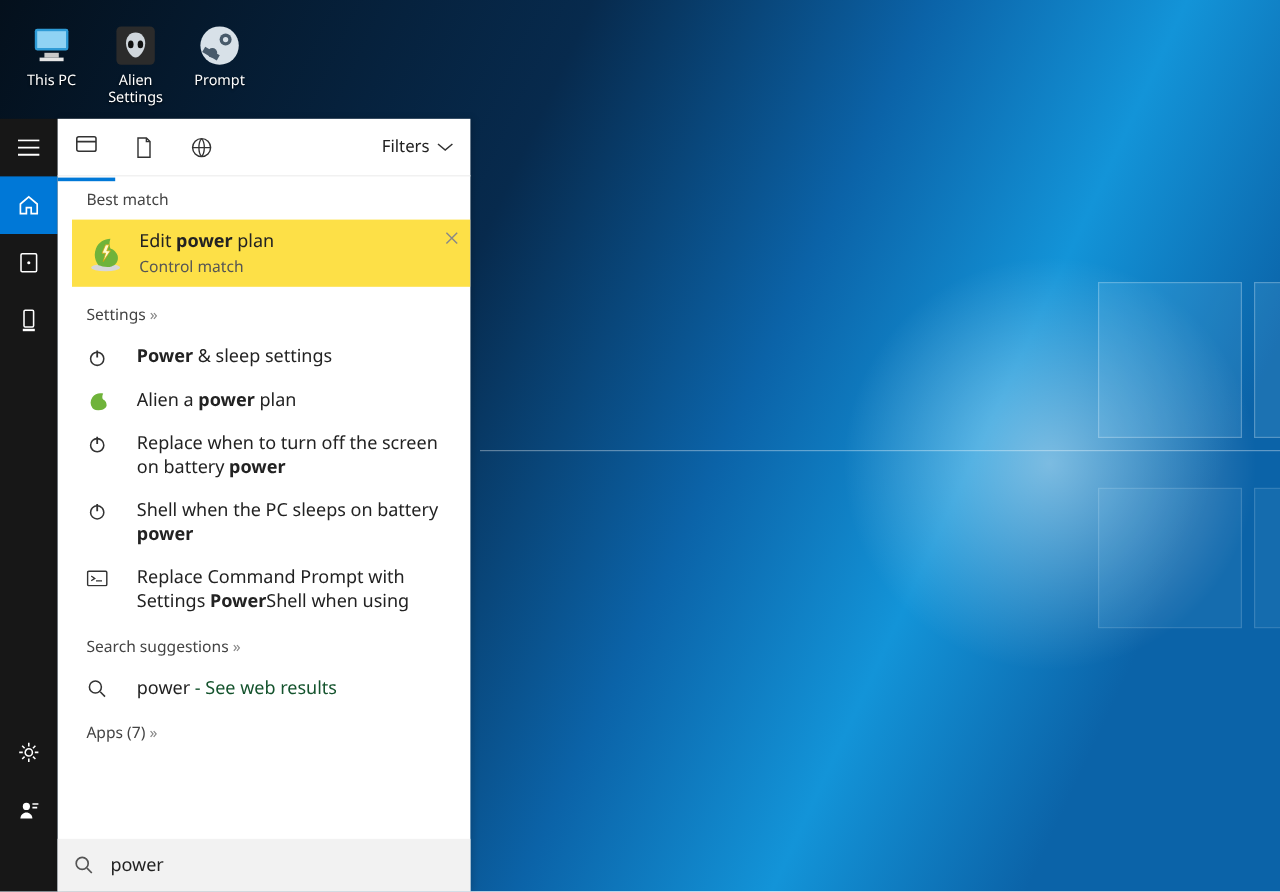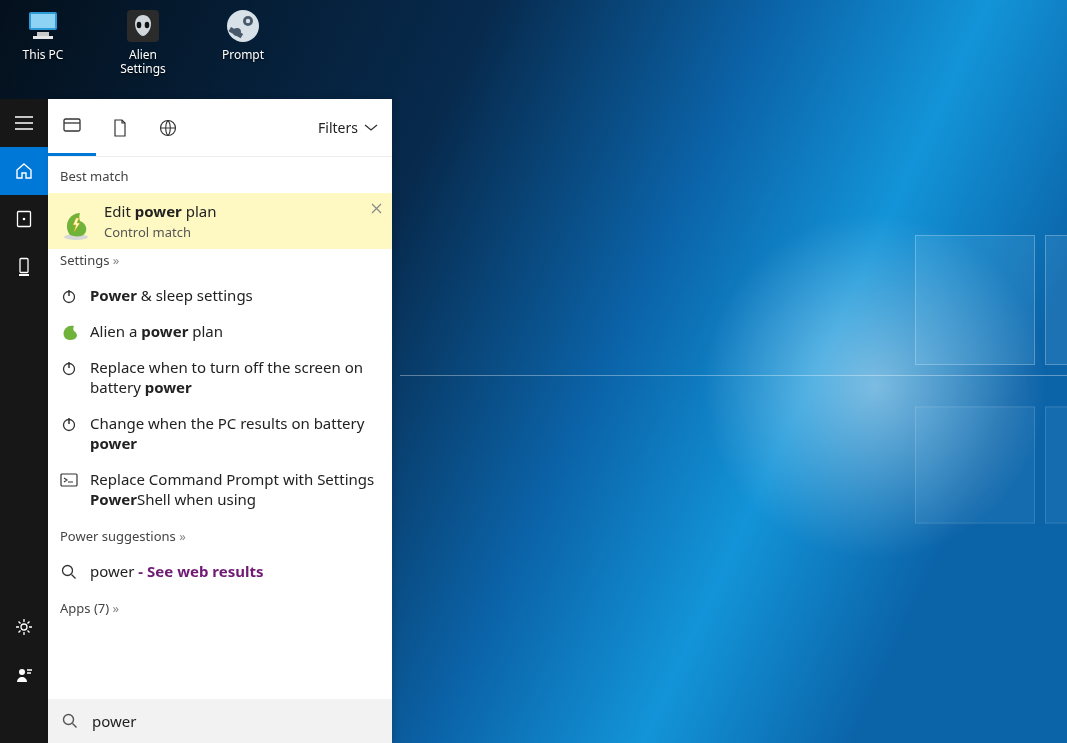--- a/index.html
+++ b/index.html
@@ -7,46 +7,46 @@
   .desktop{
     position:relative;width:1067px;height:743px;
     background:
       radial-gradient(circle at 82% 52%, rgba(255,255,255,.45) 0%, rgba(255,255,255,0) 18%),
       linear-gradient(115deg,#04101c 0%,#072a4d 35%,#0b63a8 55%,#1394d8 70%,#0b63a8 85%);
   }
   
   .beam{position:absolute;background:rgba(255,255,255,.07);}
   .hpane{position:absolute;background:rgba(160,220,255,.12);border:1px solid rgba(255,255,255,.25);}
   
-  .dicons{position:absolute;top:6px;left:8px;display:flex;gap:30px;}
+  .dicons{position:absolute;top:18px;left:8px;display:flex;}
   .dicon{width:70px;display:flex;flex-direction:column;align-items:center;text-align:center;cursor:pointer;}
   .dicon .gfx{width:40px;height:40px;}
   .dicon .lbl{margin-top:2px;color:#fff;font-size:12px;line-height:14px;text-shadow:0 1px 2px rgba(0,0,0,.8);}
   
   .rail{position:absolute;left:0;top:99px;width:48px;height:644px;background:#171717;display:flex;flex-direction:column;align-items:center;color:#fff;}
   .rail .rbtn{width:48px;height:48px;display:flex;align-items:center;justify-content:center;cursor:pointer;}
   .rail .rbtn.active{background:#0078d7;}
   .rail .spacer{flex:1;}
   
   .panel{position:absolute;left:48px;top:99px;width:344px;height:644px;background:#fff;display:flex;flex-direction:column;box-shadow:2px 0 6px rgba(0,0,0,.15);}
-  .p-top{height:58px;display:flex;align-items:center;border-bottom:1px solid #eee;text-align:center;}
+  .p-top{height:48px;display:flex;align-items:center;border-bottom:1px solid #eee;text-align:center;}
   .p-top .scope{width:48px;height:56px;display:flex;align-items:center;justify-content:center;cursor:pointer;}
   .p-top .scope.active{border-bottom:3px solid #0078d7;}
   .p-top .flex{flex:1;}
   .p-top .filters{display:flex;align-items:center;gap:6px;padding-right:14px;cursor:pointer;font-size:14px;color:#222;}
-  .p-body{flex:1;overflow:hidden;font-size:15px;color:#222;}
+  .p-body{flex:1;overflow:hidden;font-size:15px;color:#222;margin-left:12px;}
   .sect-hdr{padding:10px 12px 8px;font-size:13px;color:#444;}
-  .best{display:flex;align-items:flex-end;gap:12px;background:#fef9c3;padding:8px 12px;position:relative;cursor:pointer;}
+  .best{display:flex;align-items:center;gap:12px;background:#fde047;padding:8px 12px;position:relative;cursor:pointer;}
   .best .t1{font-size:15px;}
   .best .t2{font-size:13px;color:#555;margin-top:2px;}
   .best .x{position:absolute;right:10px;top:10px;color:#777;font-size:14px;}
-  .row{display:flex;align-items:flex-start;gap:12px;padding:8px 12px;cursor:pointer;}
+  .row{display:flex;align-items:flex-start;gap:24px;padding:8px 12px;cursor:pointer;}
   .row .ic{width:18px;height:18px;flex:0 0 18px;margin-top:2px;display:flex;align-items:center;justify-content:center;color:#333;}
   .row .tx{flex:1;line-height:20px;}
-  .row .tx .dim{color:#701a75;font-weight:bold;}
+  .row .tx .dim{color:#14532d;}
   .searchbar{height:44px;background:#f2f2f2;display:flex;align-items:center;padding:0 14px;gap:14px;}
   .searchbar input{border:none;background:transparent;outline:none;font-size:15px;flex:1;color:#222;}
   
   svg{display:block;}
 </style>
 </head>
 <body>
 
 <div class="desktop">
 
@@ -181,21 +181,21 @@
           </div>
           <div class="t2">Control match</div>
         </div>
         <div class="x">
           <svg width="11" height="11">
               <path d="M1 1l9 9M10 1l-9 9" stroke="#888" stroke-width="1.2"></path>
             </svg>
         </div>
       </div>
 
-      <div class="sect-hdr" style="padding-top:2px">
+      <div class="sect-hdr" style="padding-top:14px">
         <span>Settings</span> <span style="color:#888">»</span>
       </div>
 
       <div id="settings-list">
           <div class="row">
             <div class="ic">
               <svg width="16" height="16">
                 <circle cx="8" cy="9" r="5.5" fill="none" stroke="#333" stroke-width="1.3"></circle>
                 <path d="M8 2v6" stroke="#333" stroke-width="1.5"></path>
               </svg>
@@ -219,35 +219,35 @@
             </div>
             <div class="tx"><span>Replace when to turn off the screen on battery </span><b>power</b><span></span></div>
           </div>
           <div class="row">
             <div class="ic">
               <svg width="16" height="16">
                 <circle cx="8" cy="9" r="5.5" fill="none" stroke="#333" stroke-width="1.3"></circle>
                 <path d="M8 2v6" stroke="#333" stroke-width="1.5"></path>
               </svg>
             </div>
-            <div class="tx"><span>Change when the PC results on battery </span><b>power</b><span></span></div>
+            <div class="tx"><span>Shell when the PC sleeps on battery </span><b>power</b><span></span></div>
           </div>
           <div class="row">
             <div class="ic">
               <svg width="18" height="14">
                 <rect x="1" y="1" width="16" height="12" rx="1" fill="none" stroke="#333" stroke-width="1.2"></rect>
                 <path d="M4 5l3 2-3 2M8 9h5" stroke="#333" stroke-width="1.1" fill="none"></path>
               </svg>
             </div>
             <div class="tx"><span>Replace Command Prompt with Settings </span><b>Power</b><span>Shell when using</span></div>
           </div>
         </div>
 
       <div class="sect-hdr" style="padding-top:10px">
-        <span>Power suggestions</span> <span style="color:#888">»</span>
+        <span>Search suggestions</span> <span style="color:#888">»</span>
       </div>
 
       <div class="row">
         <div class="ic">
           <svg width="16" height="16">
               <circle cx="6.5" cy="6.5" r="5" fill="none" stroke="#333" stroke-width="1.3"></circle>
               <path d="M10.5 10.5l4 4" stroke="#333" stroke-width="1.3"></path>
             </svg>
         </div>
         <div class="tx">

